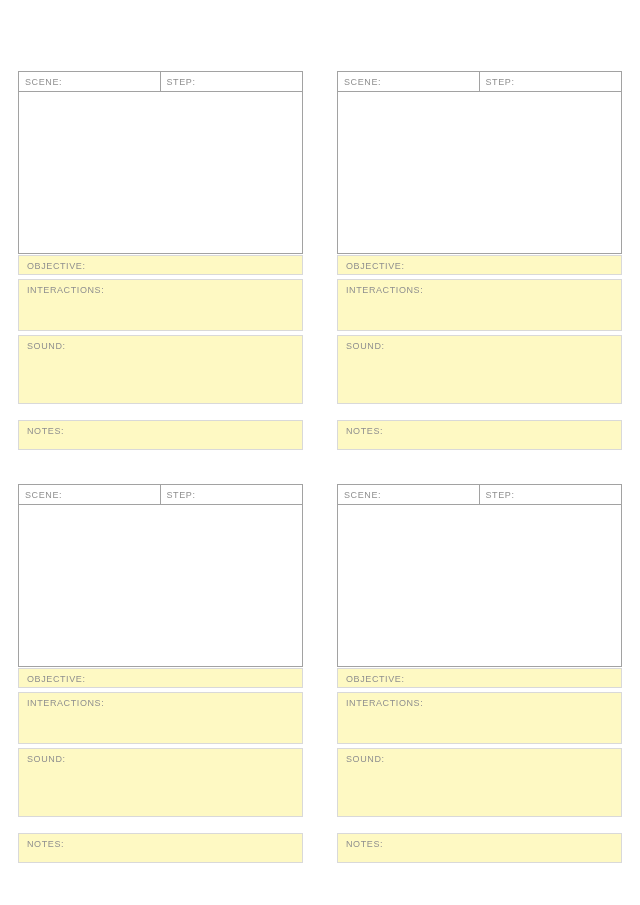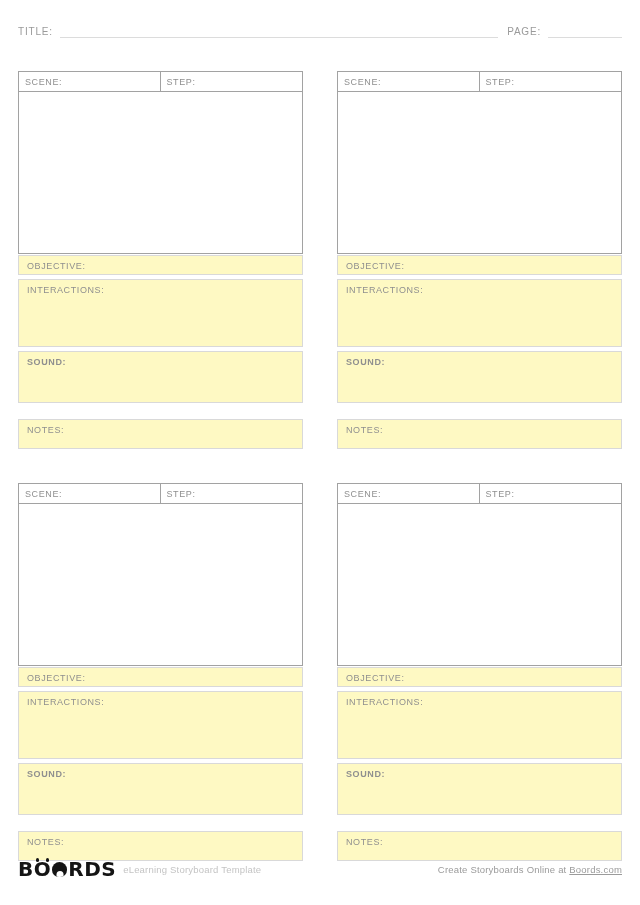--- a/index.html
+++ b/index.html
@@ -20,22 +20,22 @@
   .panel { background:#fff; }
   .panel-header { display:flex; height:21px; border:1px solid #a2a2a2; }
   .cell { flex:1 1 50%; display:flex; align-items:center; padding-left:6px; }
   .cell-scene { border-right:1px solid #a2a2a2; }
   .field-label { font-size:9px; letter-spacing:0.6px; color:#8f8f8f; line-height:10px; }
   .panel-image { height:162px; border:1px solid #a2a2a2; border-top:none; background:#fff; }
   .field { border:1px solid #d9d9d9; background:#fef9c3; }
   .field .field-label { display:block; padding:5px 8px 0 8px; }
   .f-objective { height:20px; margin-top:1px; }
   .f-objective .field-label { padding-top:5px; }
-  .f-interactions { height:68px; margin-top:4px; }
-  .f-sound { height:52px; margin-top:4px;font-weight:bold; }
+  .f-interactions { height:52px; margin-top:4px; }
+  .f-sound { height:69px; margin-top:4px; }
   .f-notes { height:30px; margin-top:16px; }
 
   
   .footer { position:absolute; left:18px; right:18px; top:858px; display:flex; justify-content:space-between; align-items:center; }
   .brand { display:flex; align-items:center; }
   .logo { font-family:"DejaVu Sans","Liberation Sans",sans-serif; font-weight:900; font-size:20px;
           letter-spacing:0.5px; color:#141414; line-height:22px; white-space:nowrap; }
   .logo-o1 { position:relative; display:inline-block; }
   .logo-o1::before, .logo-o1::after { content:""; position:absolute; top:0px; width:3.5px; height:3.5px;
           background:#141414; border-radius:50%; }
@@ -47,26 +47,20 @@
           width:7px; height:6px; background:#ffffff; border-radius:4px 4px 0 0; }
   .tagline { font-size:9.5px; color:#c4c4c4; margin-left:7px; letter-spacing:0.2px; }
   .promo { font-size:9.5px; color:#9b9b9b; letter-spacing:0.2px; white-space:nowrap; }
   .promo-link { color:#9b9b9b; text-decoration:underline; cursor:pointer; }
 </style>
 </head>
 <body>
 
 <div class="page">
 
-  <div class="title-row">
-    <span class="meta-label">TITLE:</span>
-    <span class="fill-line title-line"></span>
-    <span class="meta-label">PAGE:</span>
-    <span class="fill-line page-line"></span>
-  </div>
 
   <div class="grid">
 
     <div class="panel">
       <div class="panel-header">
         <div class="cell cell-scene">
           <span class="field-label">SCENE:</span>
         </div>
         <div class="cell">
           <span class="field-label">STEP:</span>
@@ -154,21 +148,14 @@
       <div class="field f-sound">
         <span class="field-label">SOUND:</span>
       </div>
       <div class="field f-notes">
         <span class="field-label">NOTES:</span>
       </div>
     </div>
 
   </div>
 
-  <div class="footer">
-    <div class="brand">
-      <span class="logo"><span>B</span><span class="logo-o1">O</span><span class="logo-o2">O</span><span>RDS</span></span>
-      <span class="tagline">eLearning Storyboard Template</span>
-    </div>
-    <div class="promo"><span>Create Storyboards Online at </span><span class="promo-link">Boords.com</span></div>
-  </div>
 
 </div>
 
 </body></html>

